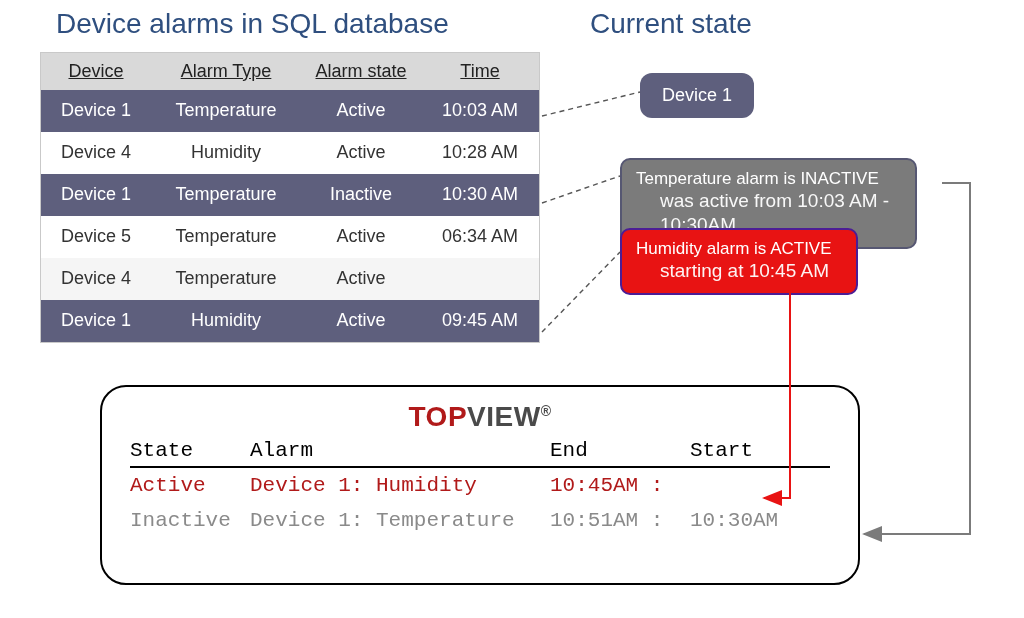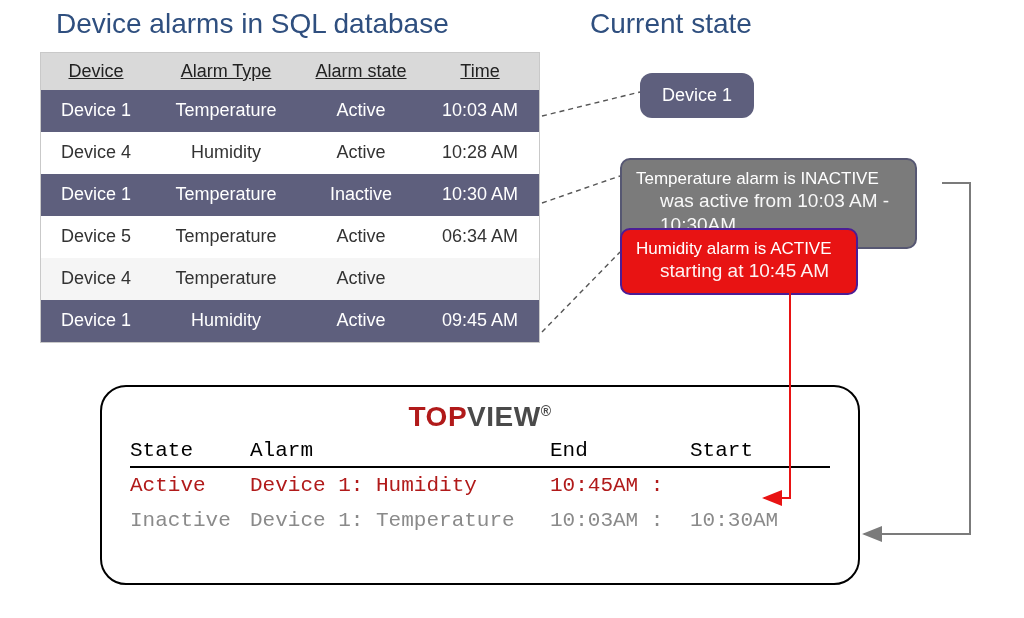--- a/index.html
+++ b/index.html
@@ -214,21 +214,21 @@
     <div id="tv-rows">
         <div class="tv-row active">
           <div>Active</div>
           <div>Device 1: Humidity</div>
           <div>10:45AM :</div>
           <div></div>
         </div>
         <div class="tv-row inactive">
           <div>Inactive</div>
           <div>Device 1: Temperature</div>
-          <div>10:03AM :</div>
+          <div>10:51AM :</div>
           <div>10:30AM</div>
         </div>
       </div>
   </div>
 </div>
 
 <svg class="connectors">
   <defs>
     <marker id="arrow-red" markerWidth="10" markerHeight="8" refX="9" refY="4" orient="auto">
       <path d="M0,0 L10,4 L0,8 z" fill="#e81313"></path>

